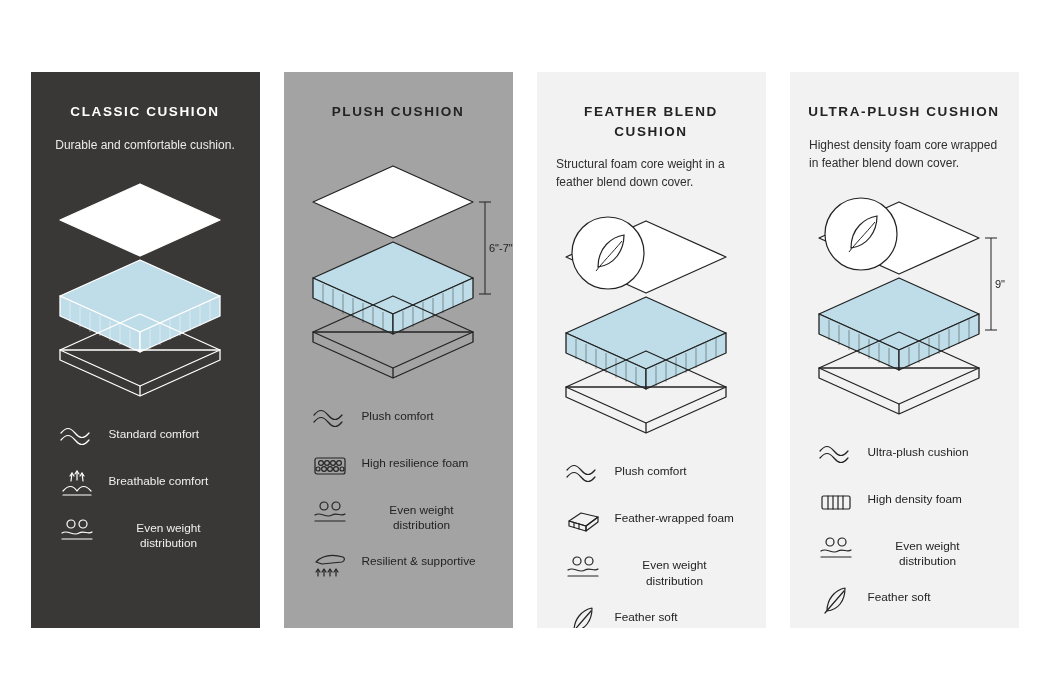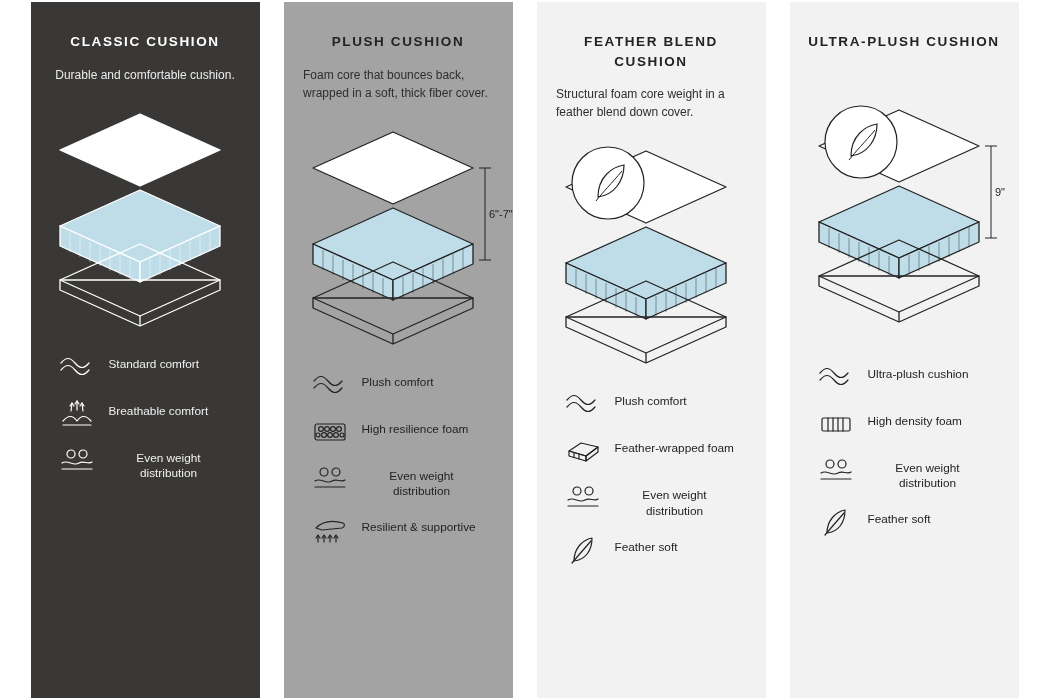--- a/index.html
+++ b/index.html
@@ -15,21 +15,21 @@
     background: #ffffff;
     display: flex;
     justify-content: center;
     align-items: center;
     gap: 24px;
     padding: 30px 28px;
   }
   .card {
     position: relative;
     width: 229px;
-    height: 696px;
+    height: 556px;
     background: #f2f2f2;
     display: flex;
     flex-direction: column;
     align-items: center;
     padding: 30px 18px 18px 18px;
     overflow: hidden;
   }
   .card.dark {
     background: #3a3836;
   }
@@ -183,21 +183,20 @@
         <line x1="3" y1="23" x2="33" y2="23"></line>
       </g>
             </svg>
           </span>
           <span class="flabel">Even weight distribution</span>
         </div>
       </div>
     </div>
     <div class="card" style="background: #a3a3a3;">
       <div class="card-title">PLUSH CUSHION</div>
-      <p class="card-desc">Foam core that bounces back, wrapped in a soft, thick fiber cover.</p>
       <div class="art">
   <svg width="210" height="250" viewBox="0 0 210 250">
     <g fill="none" stroke="#232323" stroke-width="1.3" stroke-linejoin="round">
 
       <polygon points="100,20 180,56 100,92 20,56" fill="#ffffff"></polygon>
 
       <polygon points="100,96 180,132 180,152 100,116 20,152 20,132" fill="#bfdde8" stroke="none"></polygon>
       <polygon points="100,96 180,132 100,168 20,132" fill="#bfdde8"></polygon>
       <polygon points="20,132 100,168 100,188 20,152" fill="#bfdde8"></polygon>
       <polygon points="100,168 180,132 180,152 100,188" fill="#bfdde8"></polygon>
@@ -385,22 +384,23 @@
               <g fill="none" stroke="#232323" stroke-width="1.2" stroke-linecap="round" stroke-linejoin="round">
         <path d="M9 26 C9 14, 17 5, 27 3 C27 16, 20 25, 9 26 Z"></path>
         <path d="M7 28 C12 22, 19 14, 26 6"></path>
       </g>
             </svg>
           </span>
           <span class="flabel">Feather soft</span>
         </div>
       </div>
     </div>
-    <div class="card" style="background: rgb(242, 242, 242); gap: 14px;">
+    <div class="card" style="background: rgb(242, 242, 242);">
       <div class="card-title">ULTRA-PLUSH CUSHION</div>
+      <p class="card-desc">Highest density foam core wrapped in feather blend down cover.</p>
       <div class="art">
   <svg width="210" height="250" viewBox="0 0 210 250">
     <g fill="none" stroke="#232323" stroke-width="1.3" stroke-linejoin="round">
 
       <polygon points="100,20 180,56 100,92 20,56" fill="#ffffff"></polygon>
 
       <polygon points="100,96 180,132 180,152 100,116 20,152 20,132" fill="#bfdde8" stroke="none"></polygon>
       <polygon points="100,96 180,132 100,168 20,132" fill="#bfdde8"></polygon>
       <polygon points="20,132 100,168 100,188 20,152" fill="#bfdde8"></polygon>
       <polygon points="100,168 180,132 180,152 100,188" fill="#bfdde8"></polygon>

